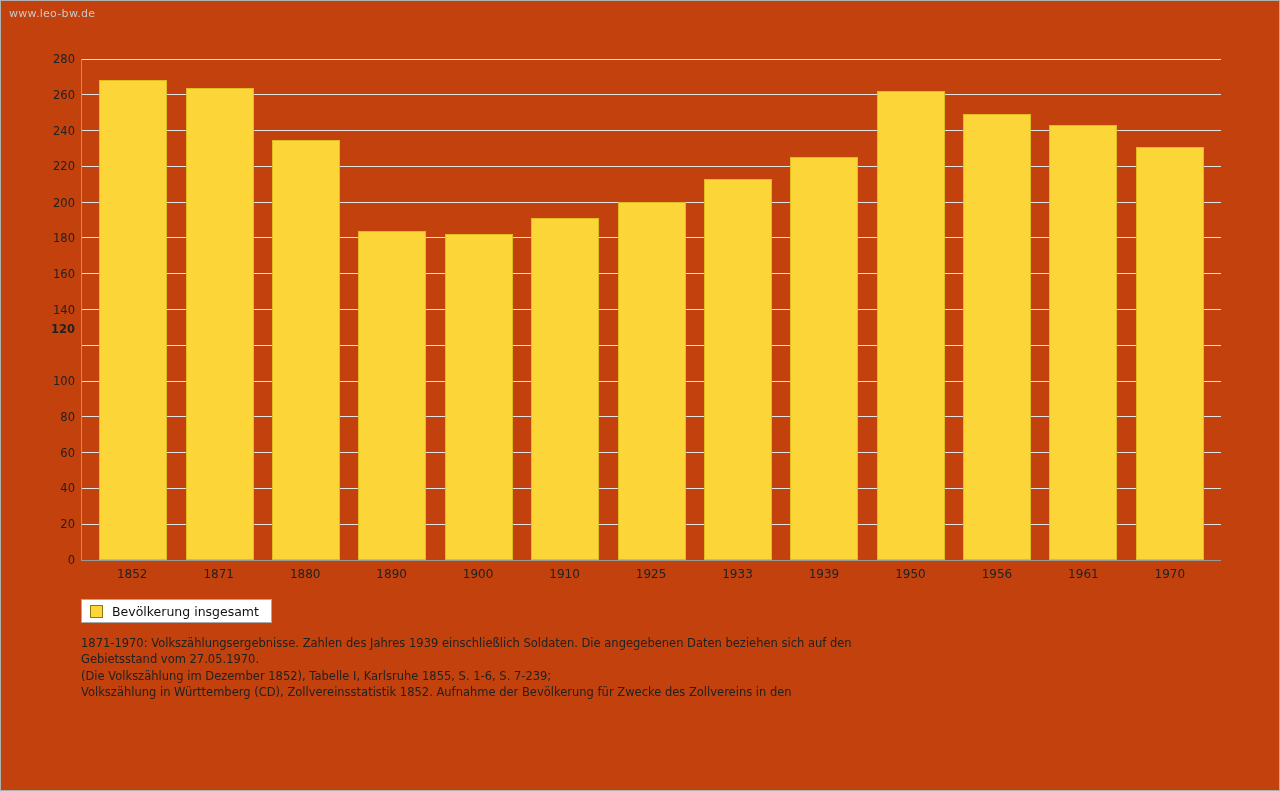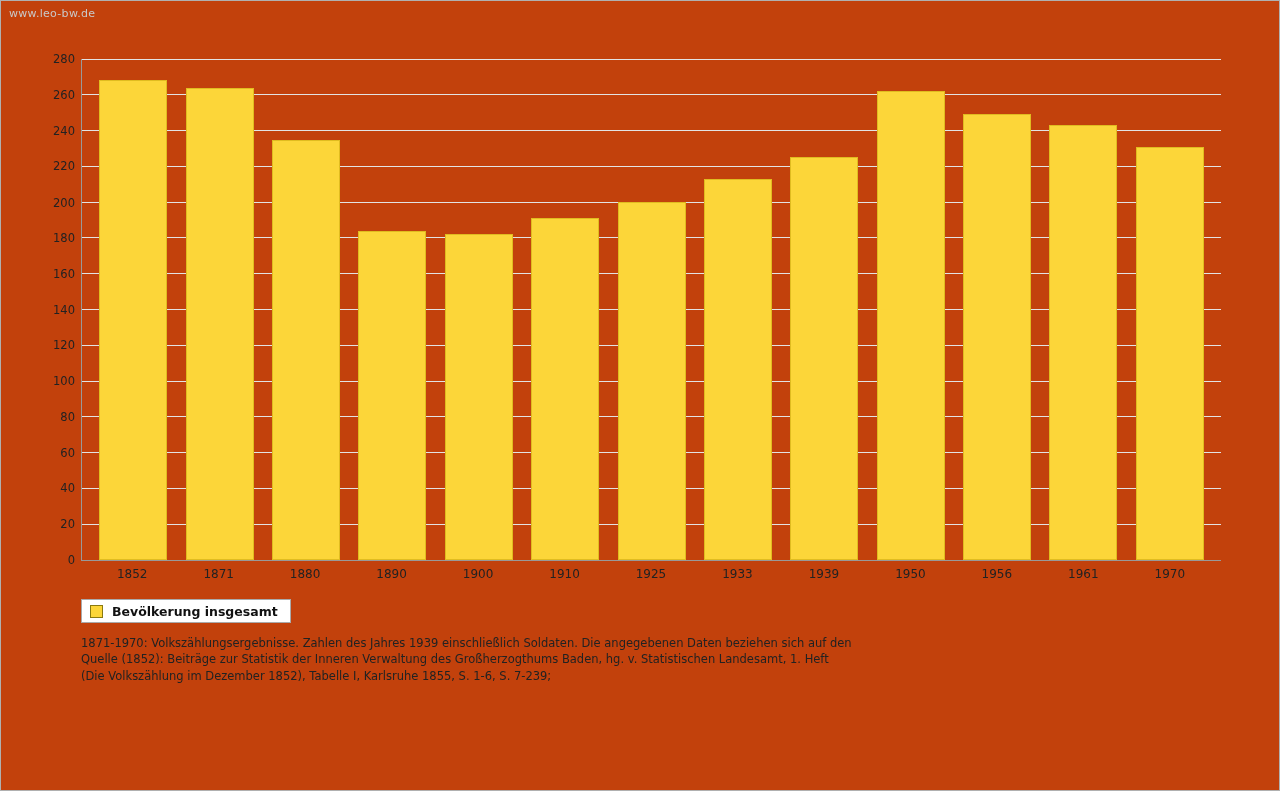--- a/index.html
+++ b/index.html
@@ -111,21 +111,21 @@
     border: 1px solid #e0bc20;
     box-sizing: border-box;
   }
   #xlabels {
     position: absolute;
     left: 80px;
     top: 562px;
     width: 1140px;
     height: 24px;
     display: flex;
-    justify-content: center;
+    justify-content: flex-start;
     padding: 0 8px;
     box-sizing: border-box;
   }
   .xtick {
     flex: 1 1 0;
     text-align: center;
     font-size: 12px;
     color: #222222;
     line-height: 22px;
   }
@@ -145,21 +145,20 @@
   #legend .swatch {
     width: 11px;
     height: 11px;
     background: #FCD639;
     border: 1px solid #8a7a10;
     display: inline-block;
   }
   #legend .legend-label {
     font-size: 12.5px;
     color: #111111;
-    font-weight: bold;
   }
   #footnotes {
     position: absolute;
     left: 80px;
     top: 634px;
     width: 1110px;
     font-size: 11.5px;
     color: #222222;
     line-height: 1.42;
   }
@@ -182,21 +181,21 @@
     <div id="yaxis-title">Personen</div>
   </div>
 
   <div id="ylabels">
       <div class="ytick-label" style="top: 501px;">0</div>
       <div class="ytick-label" style="top: 465.214px;">20</div>
       <div class="ytick-label" style="top: 429.429px;">40</div>
       <div class="ytick-label" style="top: 393.643px;">60</div>
       <div class="ytick-label" style="top: 357.857px;">80</div>
       <div class="ytick-label" style="top: 322.071px;">100</div>
-      <div class="ytick-label" style="top: 286px;">120</div>
+      <div class="ytick-label" style="top: 270px; font-weight: bold;">120</div>
       <div class="ytick-label" style="top: 250.5px;">140</div>
       <div class="ytick-label" style="top: 214.714px;">160</div>
       <div class="ytick-label" style="top: 178.929px;">180</div>
       <div class="ytick-label" style="top: 144px; text-align: right;">200</div>
       <div class="ytick-label" style="top: 107.357px;">220</div>
       <div class="ytick-label" style="top: 71.5714px;">240</div>
       <div class="ytick-label" style="top: 35.7857px;">260</div>
       <div class="ytick-label" style="top: 0px;">280</div>
     </div>
 
@@ -277,18 +276,19 @@
       <div class="xtick">1970</div>
     </div>
 
   <div id="legend">
     <span class="swatch"></span>
     <span class="legend-label">Bevölkerung insgesamt</span>
   </div>
 
   <div id="footnotes">
     <p>1871-1970: Volkszählungsergebnisse. Zahlen des Jahres 1939 einschließlich Soldaten. Die angegebenen Daten beziehen sich auf den</p>
-    <p>Quelle (1852): Beiträge zur Statistik der Inneren Verwaltung des Großherzogthums Baden, hg. v. Statistischen Landesamt, 1. Heft</p>
+    <p>Gebietsstand vom 27.05.1970.</p>
     <p>(Die Volkszählung im Dezember 1852), Tabelle I, Karlsruhe 1855, S. 1-6, S. 7-239;</p>
+    <p>Volkszählung in Württemberg (CD), Zollvereinsstatistik 1852. Aufnahme der Bevölkerung für Zwecke des Zollvereins in den</p>
     <div class="gap"></div>
   </div>
 
 </div>
 
 </body></html>

